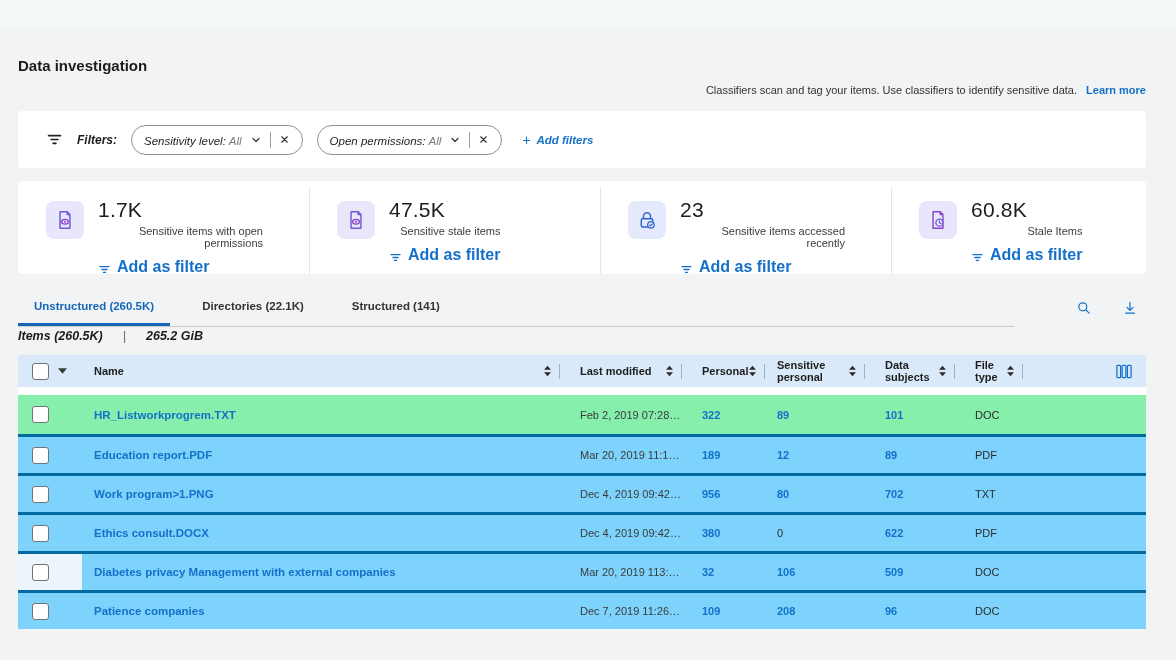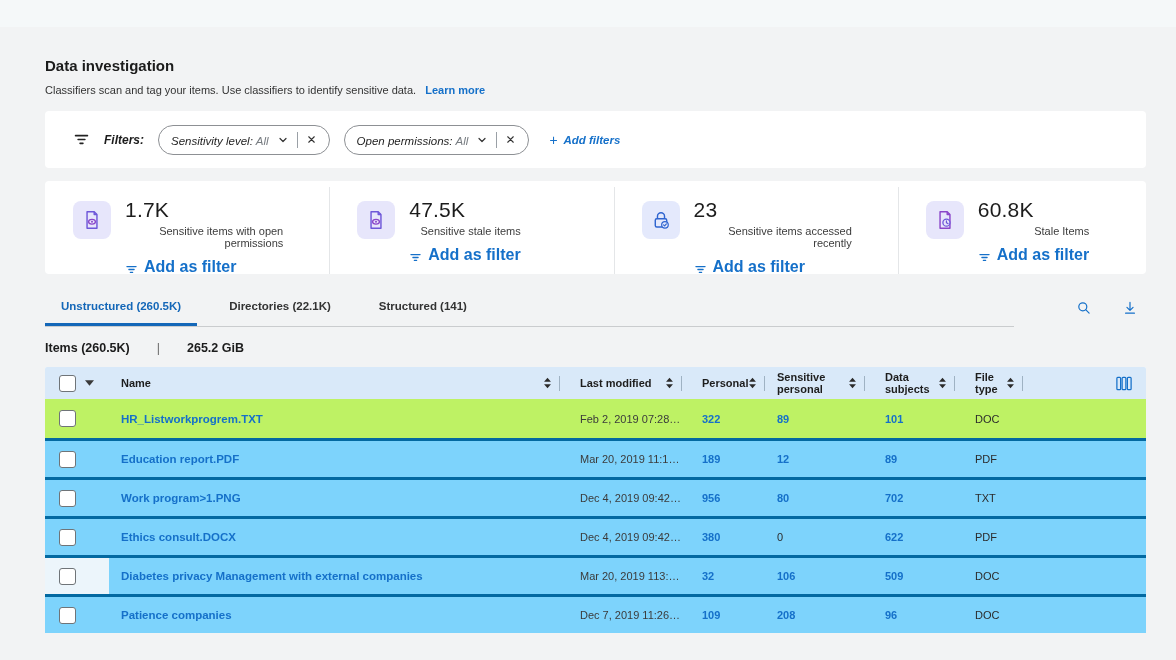--- a/index.html
+++ b/index.html
@@ -3,25 +3,25 @@
 <meta charset="utf-8">
 <style>
   * { box-sizing: border-box; margin: 0; padding: 0; }
   html, body { width: 1176px; height: 660px; overflow: hidden; }
   body {
     font-family: "Liberation Sans", "DejaVu Sans", sans-serif;
     background: #f2f3f4;
     color: #1f1f1f;
   }
   .topband { height: 27px; background: #f5f8f9; }
-  .content { padding: 30px 30px 0 45px; }
+  .content { padding: 30px 30px 0 18px; }
 
   
   .page-title { font-size: 15px; font-weight: 700; color: #1c1c1c; }
-  .page-sub { margin-top: 10px; font-size: 11px; color: #333; }
+  .page-sub { margin-top: 10px; font-size: 11px; color: #333; text-align: right; }
   .link { color: #1570c9; text-decoration: none; cursor: pointer; }
   .page-sub .link { font-weight: 600; margin-left: 6px; }
 
   
   .card { background: #fff; border-radius: 4px; gap: 36px; }
   .filters-card {
     margin-top: 15px; height: 57px;
     display: flex; align-items: center; padding: 0 28px; gap: 14px; font-style: italic;
   }
   .filters-label { font-size: 12px; font-weight: 700; color: #1c1c1c; }
@@ -51,35 +51,35 @@
   .tabs { flex: 1; display: flex; border-bottom: 1px solid #caccce; }
   .tab {
     padding: 0 16px; margin-right: 16px; height: 38px; line-height: 36px;
     font-size: 11.5px; font-weight: 700; color: #333; cursor: pointer;
     border-bottom: 3px solid transparent;
   }
   .tab.active { color: #1467b8; border-bottom-color: #1467b8; }
   .tab-actions { width: 132px; display: flex; align-items: center; justify-content: flex-end; gap: 30px; padding-right: 8px; }
   .tab-actions .icon { cursor: pointer; }
 
-  .items-line { margin-top: 14px; font-size: 12.5px; font-weight: 700; color: #1c1c1c; display: flex; gap: 27px; align-items: center; }
+  .items-line { margin-top: 2px; font-size: 12.5px; font-weight: 700; color: #1c1c1c; display: flex; gap: 20px; align-items: center; font-style: italic; }
   .items-line .sep { color: #6b6b6b; font-weight: 400; }
 
   
   .table { margin-top: 12px; background: #fff; border-radius: 2px; }
   .tr { display: grid; grid-template-columns: 64px 1fr 122px 75px 108px 90px 68px 115px; align-items: center; height: 39px; }
   .thead { background: #d9e9f9; height: 32px; border-radius: 2px 2px 0 0; }
   .th { display: flex; align-items: center; justify-content: space-between; padding: 0 8px 0 12px; font-size: 11px; font-weight: 700; color: #1d1d1d; height: 100%; }
   .th .th-right { display: inline-flex; align-items: center; gap: 7px; }
   .vsep { width: 1px; height: 15px; background: #9fb2c3; display: inline-block; }
   .cb-cell { display: flex; align-items: center; gap: 9px; padding-left: 14px; height: 100%; }
   .checkbox { width: 17px; height: 17px; border: 1.5px solid #6f7478; border-radius: 3px; background: #fff; cursor: pointer; flex: none; }
   .tbody .tr { border-top: 3px solid #0369a1; background: #7dd3fc; }
   .tbody .tr:first-child { border-top: none; }
-  .tr.highlight { background: #bef264; }
+  .tr.highlight { background: #86efac; margin-top: 8px; }
   .td { padding: 0 8px 0 12px; font-size: 11px; color: #3b3b3b; white-space: nowrap; overflow: hidden; text-overflow: ellipsis; }
   .name-link { font-size: 11.5px; font-weight: 700; color: #1570c9; cursor: pointer; }
   .numlink { font-size: 11px; font-weight: 700; color: #1570c9; cursor: pointer; }
   .numlink.plain { color: #2b2b2b; font-weight: 400; cursor: default; }
   .filetype { color: #2b2b2b; }
   .cols-cell { display: flex; justify-content: flex-end; padding-right: 14px; }
   .cell-highlight { background: #ecf5fb; }
   svg { display: block; }
 </style>
 </head>

